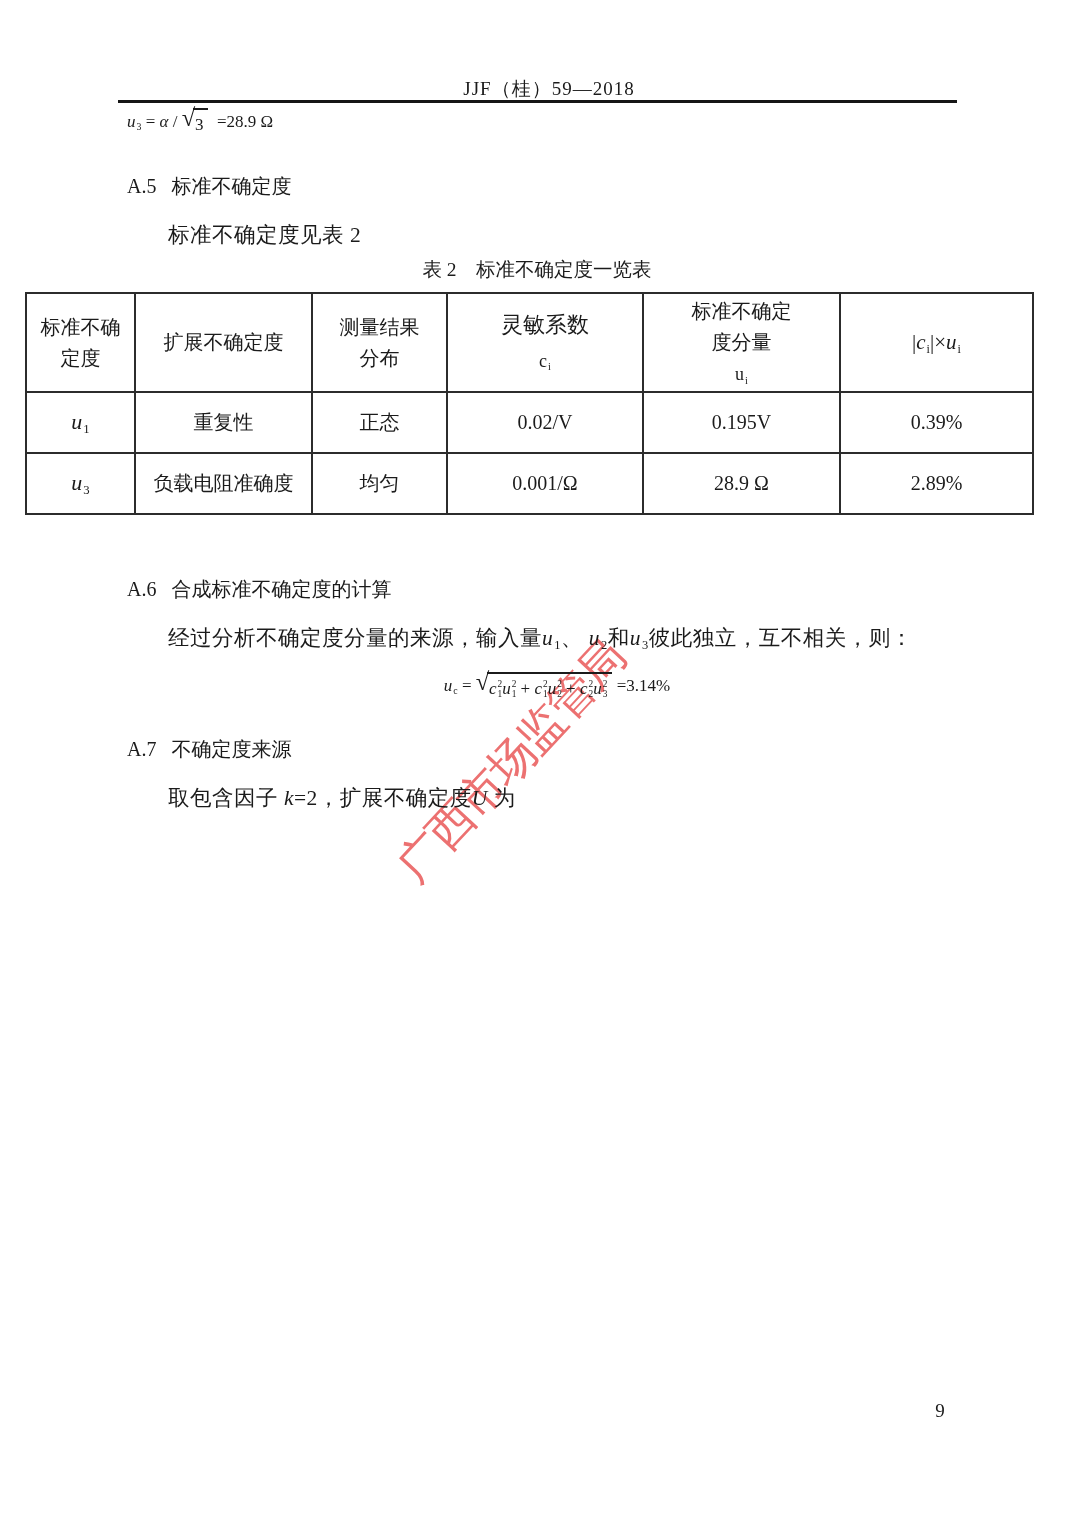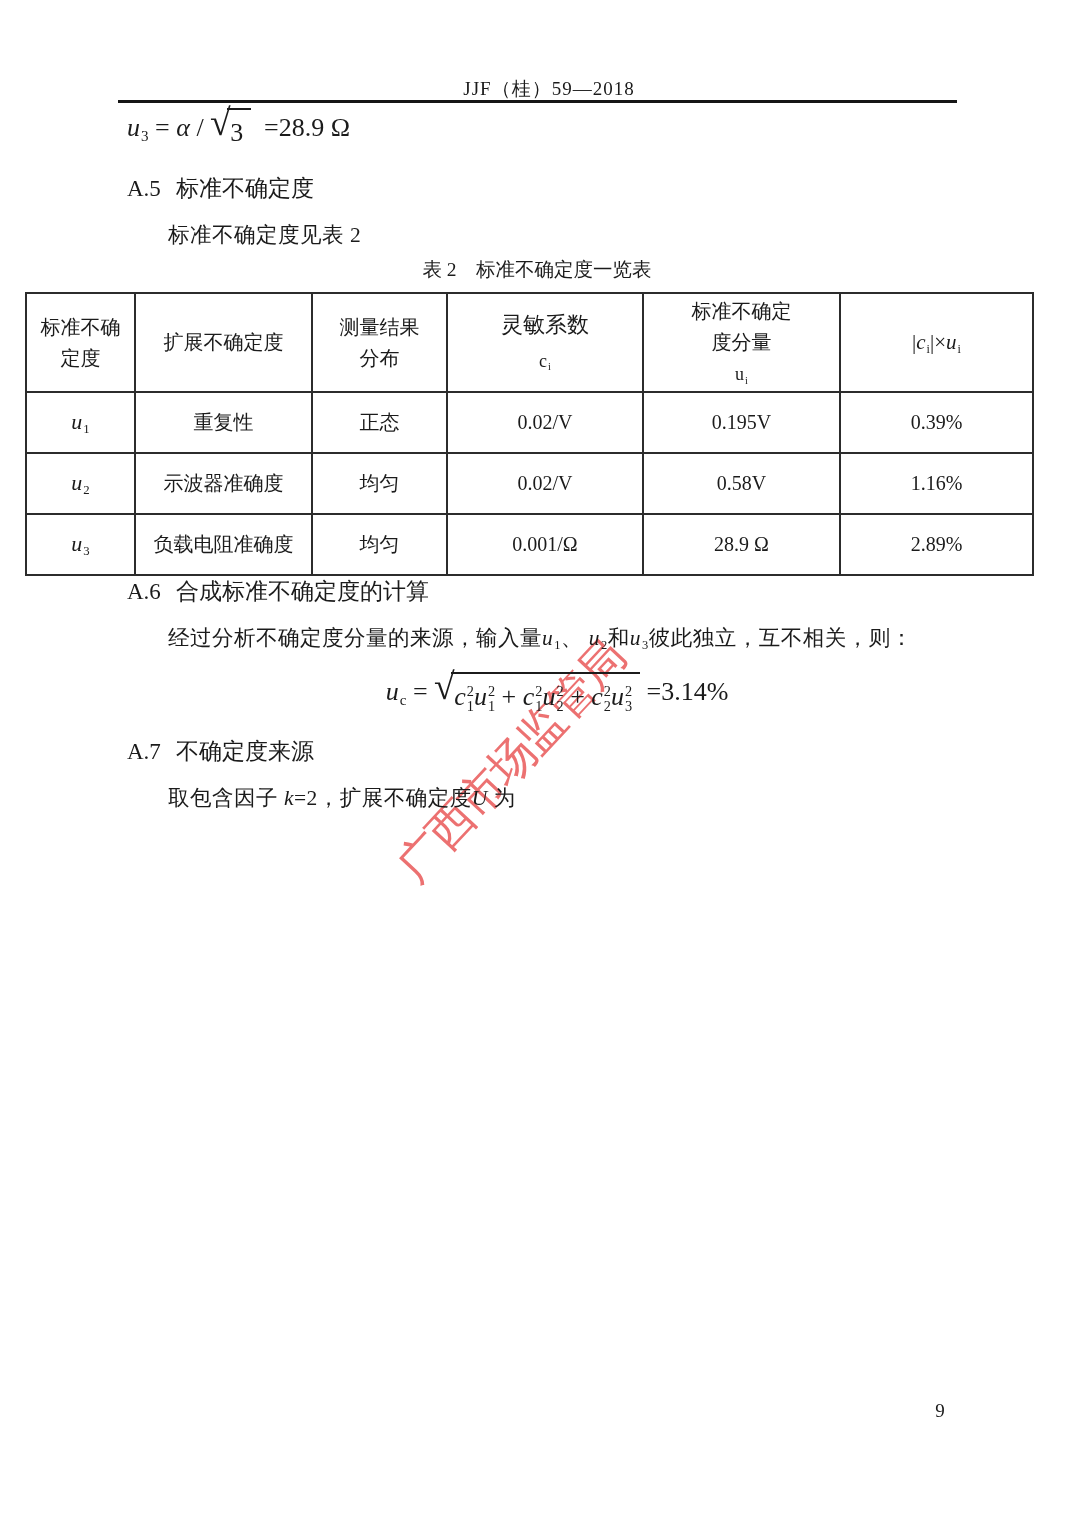--- a/index.html
+++ b/index.html
@@ -15,24 +15,24 @@
   .hdr{
     top:76px;left:0;width:100%;
     text-align:center;font-size:19px;letter-spacing:1px;padding-left:12px;
   }
   .rule{
     top:100px;left:118px;width:839px;height:3px;
     background:#161616;
   }
   .formula{
     white-space:pre;
-    font-size:26px;line-height:1.5;
+    font-size:17px;line-height:1.5;
   }
   .centered{left:0;width:100%;text-align:center;}
-  .sec{font-size:23px;white-space:pre;}
+  .sec{font-size:20px;white-space:pre;}
   .sec-t{margin-left:15px;}
   .para{font-size:21.5px;letter-spacing:0.5px;white-space:pre;}
   .caption{
     top:256px;left:0;width:100%;text-align:center;
     font-size:19.5px;
   }
   .tblwrap{top:292px;left:25px;width:1070px;}
   table{border-collapse:collapse;table-layout:fixed;width:1007px;}
   th,td{
     border:2px solid #2c2c2c;
@@ -124,28 +124,20 @@
         <tbody>
           <tr>
             <td class="qty"><span class="vw"><span class="v">u</span><span class="sb">1</span></span></td>
             <td>重复性</td>
             <td>正态</td>
             <td>0.02/V</td>
             <td>0.195V</td>
             <td>0.39%</td>
           </tr>
           <tr>
-            <td class="qty"><span class="vw"><span class="v">u</span><span class="sb">2</span></span></td>
-            <td>示波器准确度</td>
-            <td>均匀</td>
-            <td>0.02/V</td>
-            <td>0.58V</td>
-            <td>1.16%</td>
-          </tr>
-          <tr>
             <td class="qty"><span class="vw"><span class="v">u</span><span class="sb">3</span></span></td>
             <td>负载电阻准确度</td>
             <td>均匀</td>
             <td>0.001/Ω</td>
             <td>28.9 Ω</td>
             <td>2.89%</td>
           </tr>
         </tbody>
       </table>
     </div>

